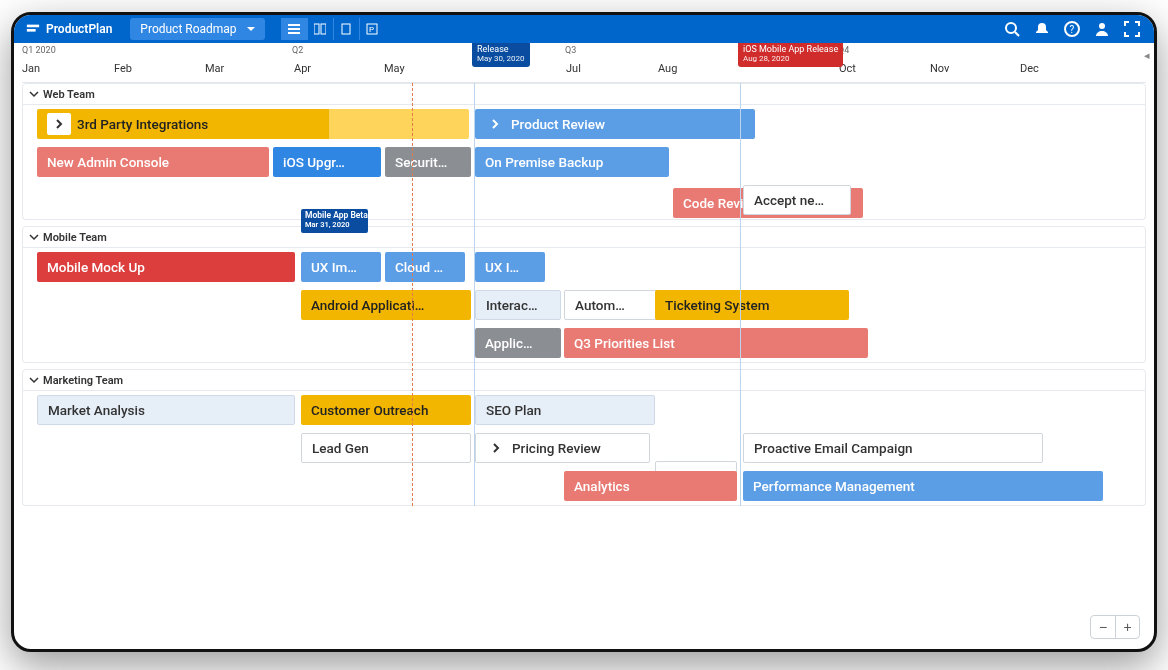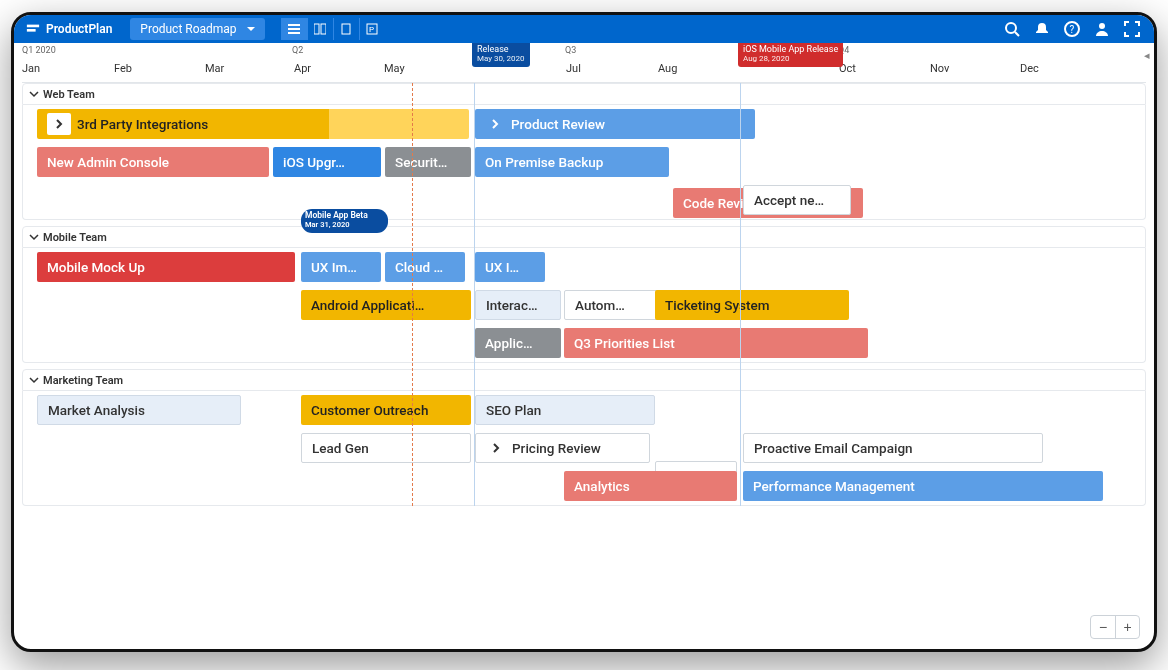--- a/index.html
+++ b/index.html
@@ -58,21 +58,21 @@
   .vline.solid { border-left:1px solid #bcd4ee; }
 
   
   .zoom { position:absolute; bottom:10px; right:14px; display:flex; border:1px solid #ccd2d8; border-radius:4px; background:#fff; }
   .zoom button { width:24px; height:22px; border:none; background:none; font-size:14px; color:#555; cursor:pointer; }
   .zoom button + button { border-left:1px solid #ccd2d8; }
 
   .sidetab { position:absolute; right:2px; top:34px; width:8px; height:16px; color:#888; font-size:11px; cursor:pointer;}
 
   
-  .pill { position:absolute; font-size:8.5px; line-height:1.1; color:#fff; padding:2px 20px 3px 4px; border-radius:11px; z-index:4;}
+  .pill { position:absolute; font-size:8.5px; line-height:1.1; color:#fff; padding:2px 0 3px 4px; border-radius:2px; z-index:4;}
   .pill.blue{ background:#0a4da0;}
 </style>
 </head>
 <body>
 
 <div class="device">
 
   <div class="topbar">
     <div class="brand">
       <span class="logo">
@@ -263,21 +263,21 @@
         </div>
       </div>
       <div class="lane-header">
         <svg width="10" height="10" viewBox="0 0 10 10">
           <path d="M1 3l4 4 4-4" fill="none" stroke="#333" stroke-width="1.5"></path>
         </svg>
         <span>Marketing Team</span>
       </div>
       <div class="lane-body">
         <div class="row">
-          <div class="bar bluelt" style="left: 14px; width: 204px;">
+          <div class="bar bluelt" style="left: 14px; width: 258px;">
             <span>Market Analysis</span>
           </div>
           <div class="bar gold" style="left: 278px; width: 170px; text-align: center;">
             <span>Customer Outreach</span>
           </div>
           <div class="bar bluelt" style="left: 452px; width: 180px;">
             <span>SEO Plan</span>
           </div>
         </div>
         <div class="row">

